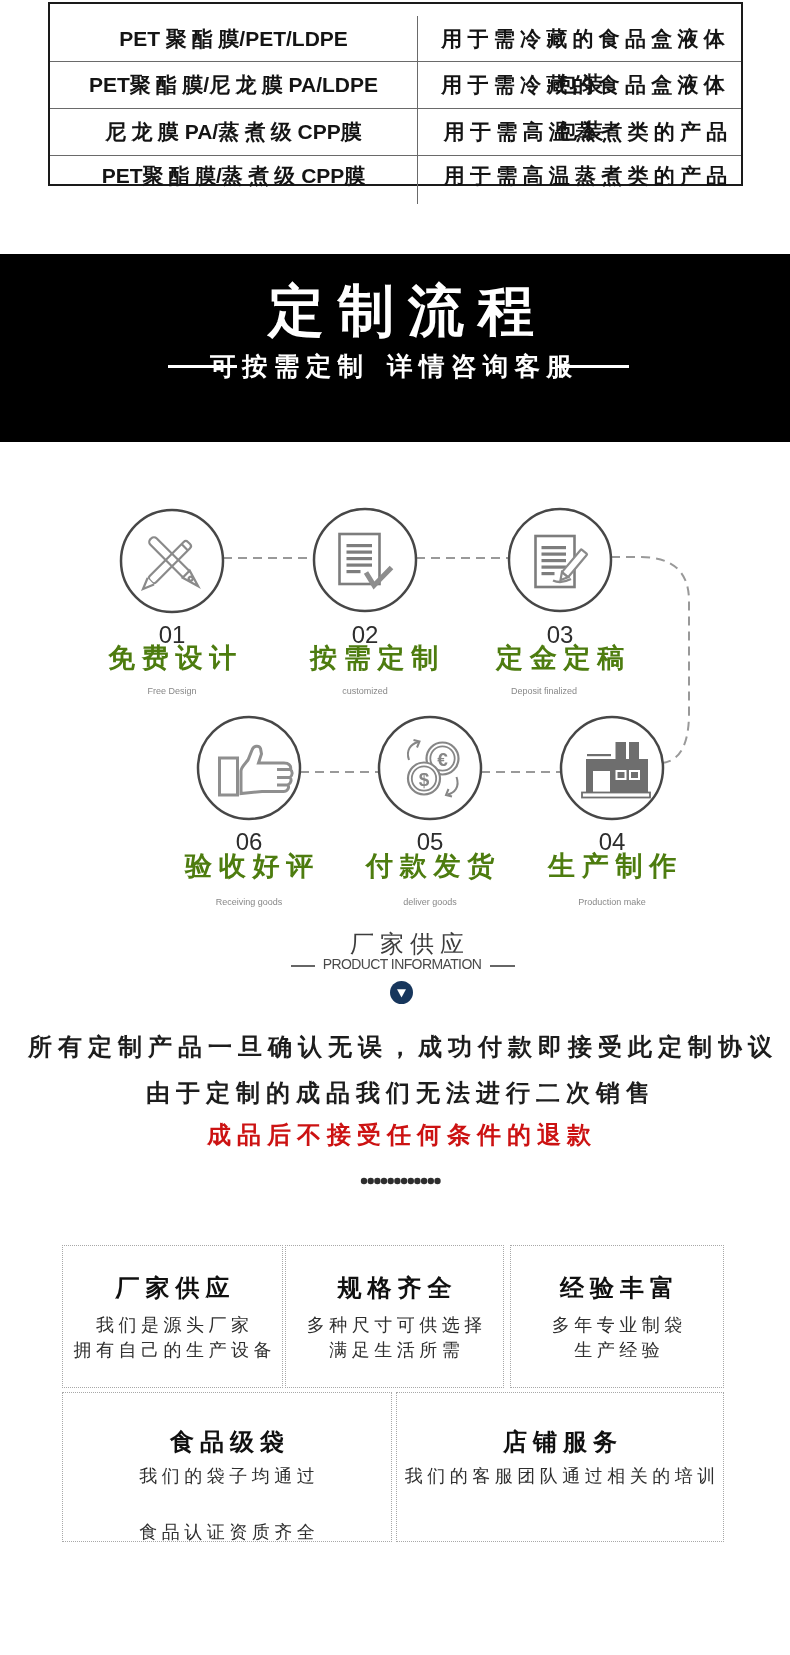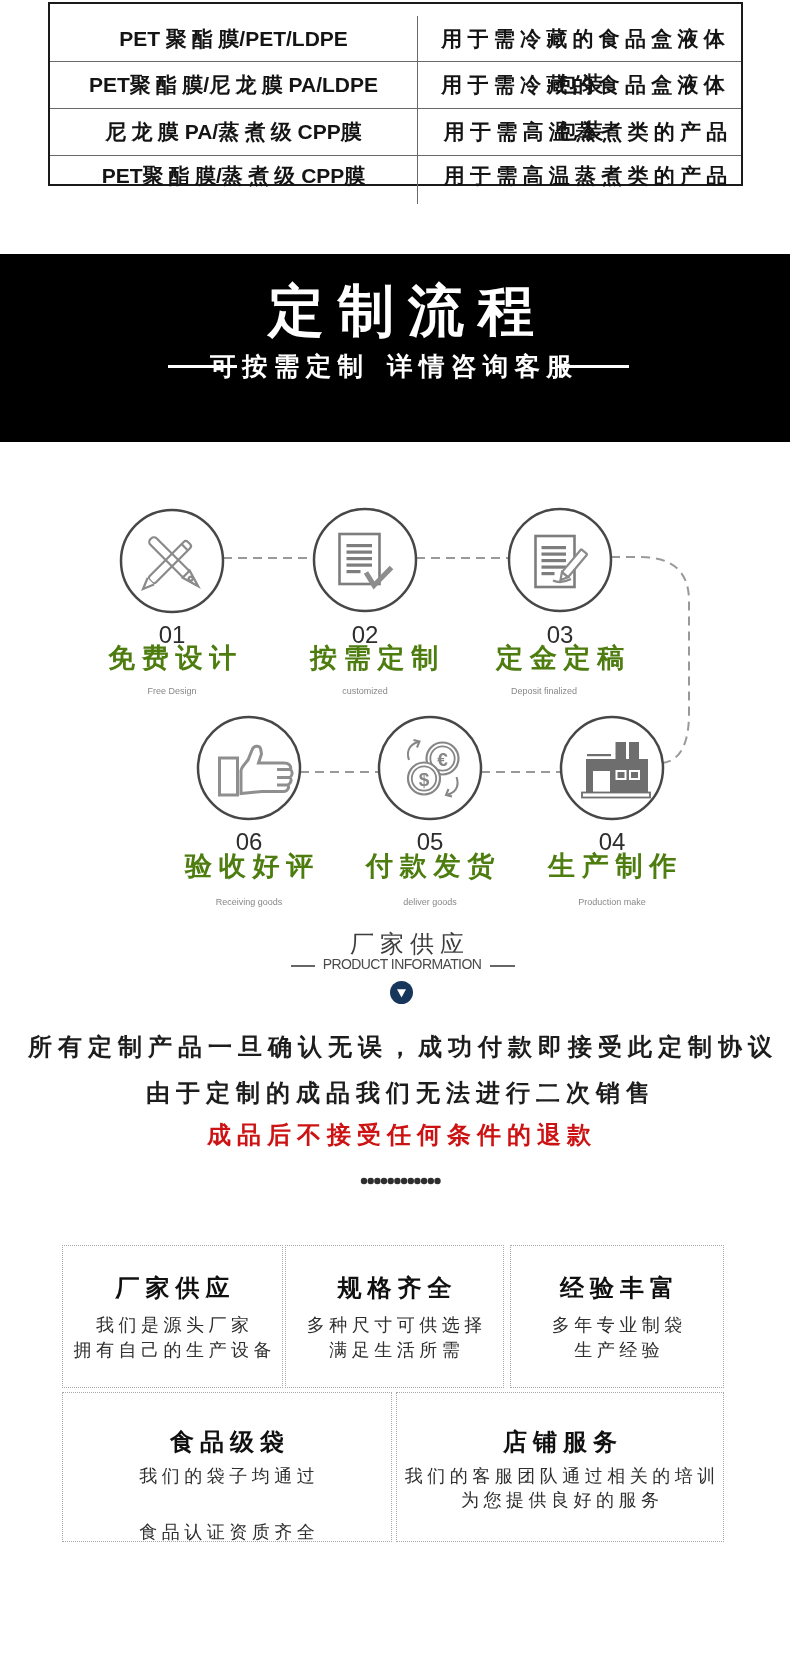--- a/index.html
+++ b/index.html
@@ -216,15 +216,14 @@
 <div class="abs ctr bt" style="left:510px;width:214px;top:1274px"><span class="c">经验丰富</span></div>
 <div class="abs ctr bb" style="left:510px;width:214px;top:1314px"><span class="c">多年专业制袋</span></div>
 <div class="abs ctr bb" style="left:510px;width:214px;top:1339px"><span class="c">生产经验</span></div>
 
 <div class="abs ctr bt" style="left:62px;width:330px;top:1428px"><span class="c">食品级袋</span></div>
 <div class="abs ctr bb" style="left:62px;width:330px;top:1465px"><span class="c">我们的袋子均通过</span></div>
 <div class="abs ctr bb" style="left:62px;width:330px;top:1521px"><span class="c">食品认证资质齐全</span></div>
 
 <div class="abs ctr bt" style="left:396px;width:328px;top:1428px"><span class="c">店铺服务</span></div>
 <div class="abs ctr bb" style="left:396px;width:328px;top:1465px"><span class="c">我们的客服团队通过相关的培训</span></div>
-<div class="abs ctr bb" style="left:396px;width:328px;top:1489px"><span class="c">为您提供良好的服务</span></div>
 
 </div>
 
 </body></html>

